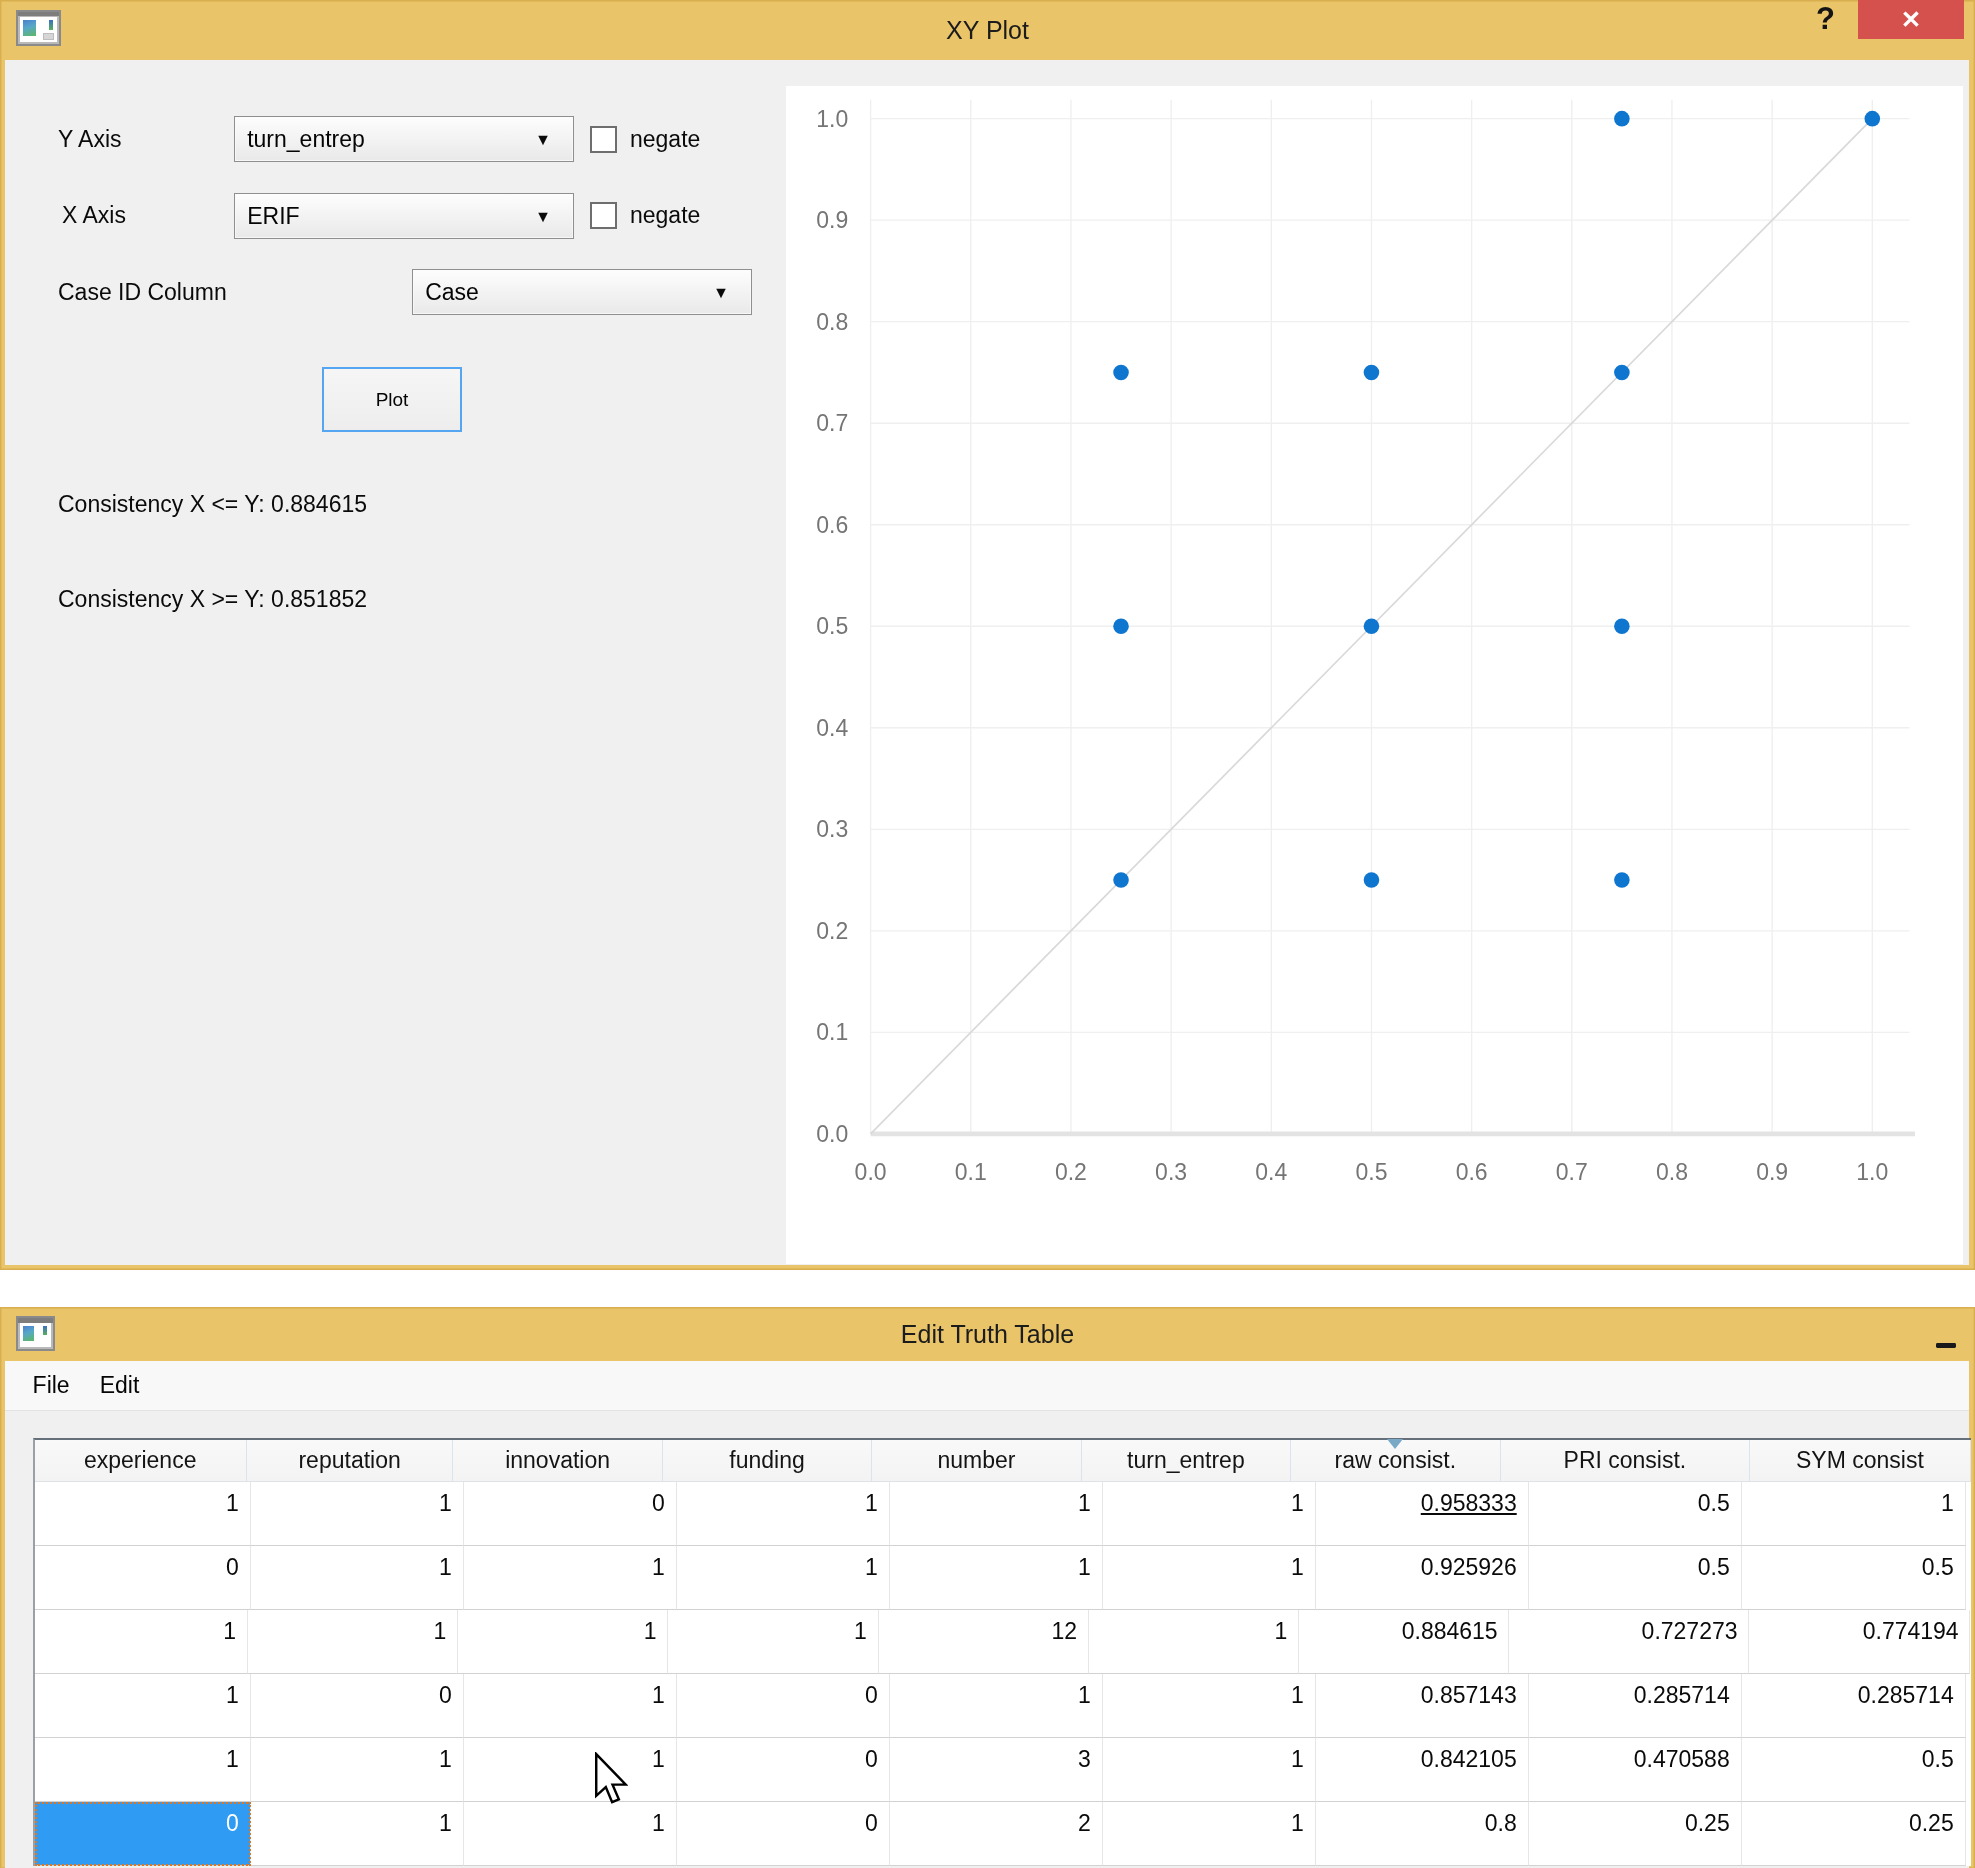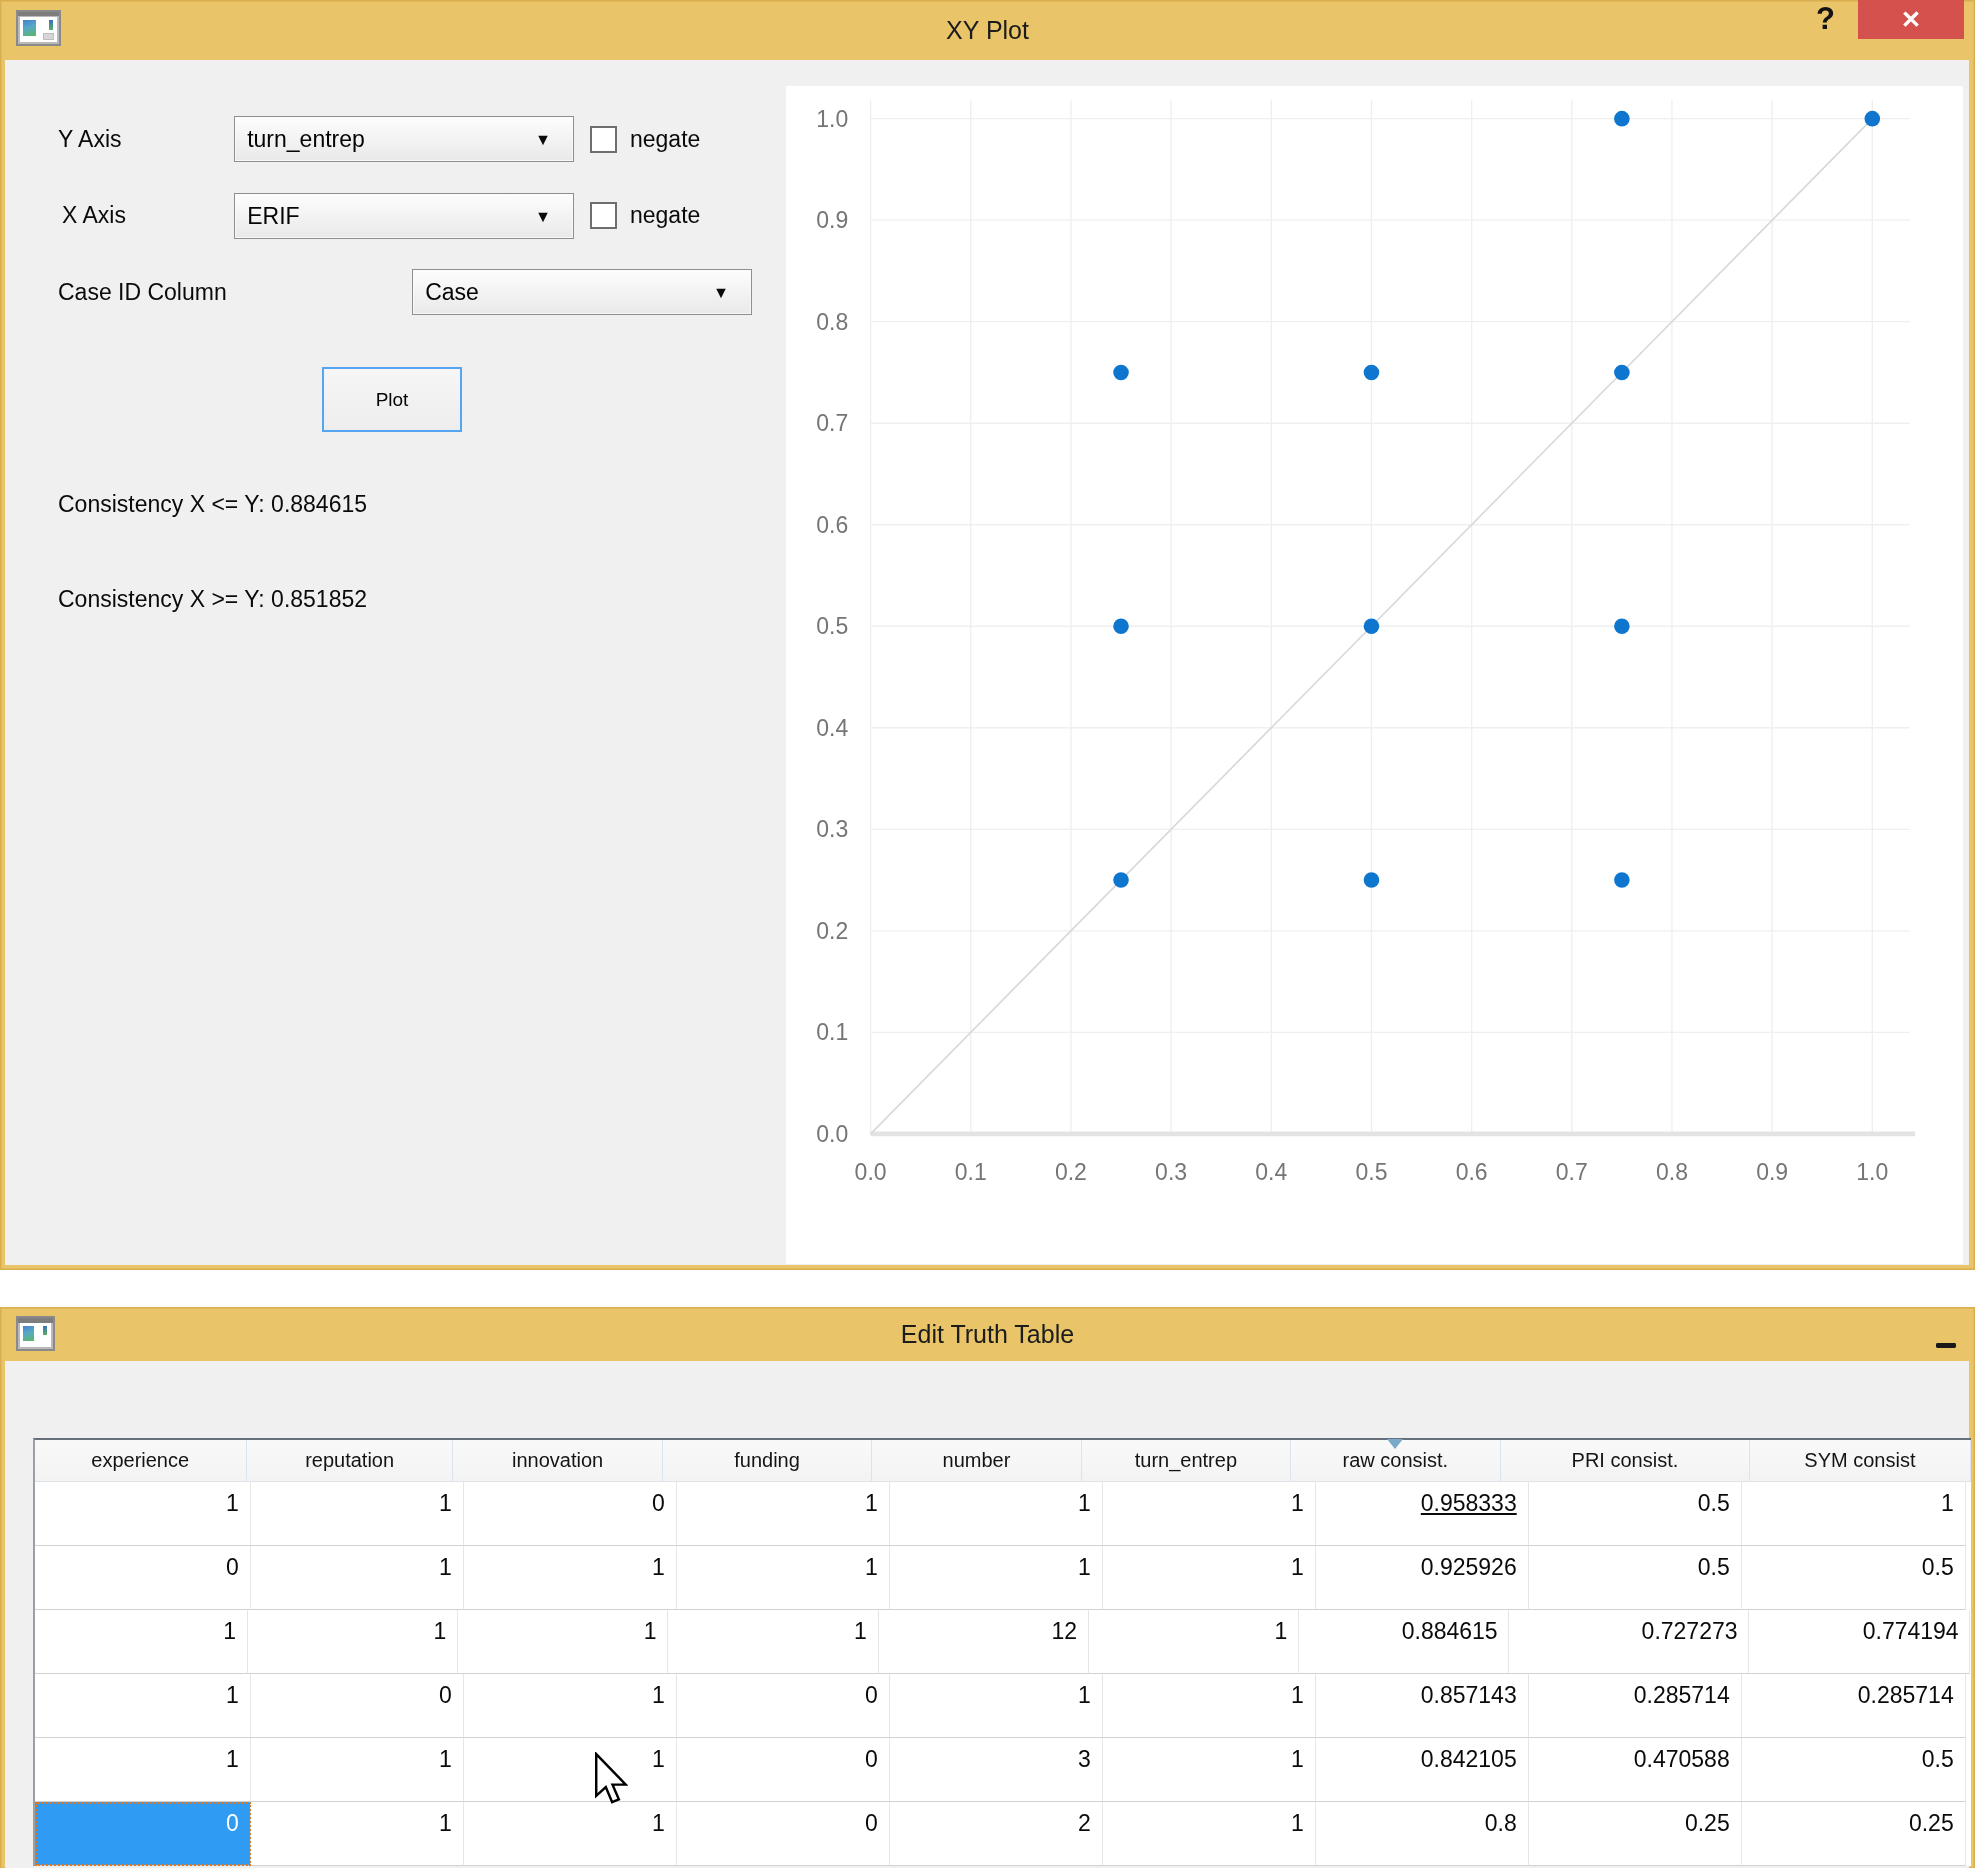--- a/index.html
+++ b/index.html
@@ -63,21 +63,21 @@
   .truth-table {
     position:absolute; left:32.5px; top:1438px; width:1938px;
     border-top:2.7px solid #65707a; border-left:2px solid #9aa0a6;
     box-sizing:border-box; background:#ffffff;
   }
   .t-header { display:flex; height:42px; }
   .h-cell {
     position:relative; box-sizing:border-box; background:linear-gradient(#f9f9fa,#f3f3f4);
     border-right:1.4px solid #dbe4ee; border-bottom:1.4px solid #dfe3e8;
     display:flex; align-items:center; justify-content:center;
-    font-size:20px; color:#141414;
+    font-size:23px; color:#141414;
   }
   .sort-arrow {
     position:absolute; top:-1.4px; left:50%; margin-left:-8.8px;
     width:0; height:0; border-left:8.8px solid transparent; border-right:8.8px solid transparent;
     border-top:10.8px solid #7aa9c7;
   }
   .t-row { display:flex; height:64px; }
   .t-cell {
     box-sizing:border-box; background:#ffffff;
     border-right:1.4px solid #e6e6e6; border-bottom:1.4px solid #d2d2d2;
@@ -209,20 +209,24 @@
     <div class="client">
       <div class="gradrect" style="width:10.8px; height:15px;"></div>
       <div class="vbar" style="height:8.8px;"></div>
     </div>
   </div>
 
   <div class="min-btn" style="left:1936px; top:1343px;"></div>
 
   <div class="w2-content"></div>
 
+  <div class="menu-bar">
+      <span class="menu-item">File</span>
+      <span class="menu-item">Edit</span>
+    </div>
 
   <div class="truth-table">
     <div class="t-header" id="t-header">
         <div class="h-cell" style="width: 216px;">experience</div>
         <div class="h-cell" style="width: 210px;">reputation</div>
         <div class="h-cell" style="width: 213px;">innovation</div>
         <div class="h-cell" style="width: 213px;">funding</div>
         <div class="h-cell" style="width: 213px;">number</div>
         <div class="h-cell" style="width: 213px;">turn_entrep</div>
         <div class="h-cell" style="width: 213px;">raw consist.<span class="sort-arrow"></span></div>

